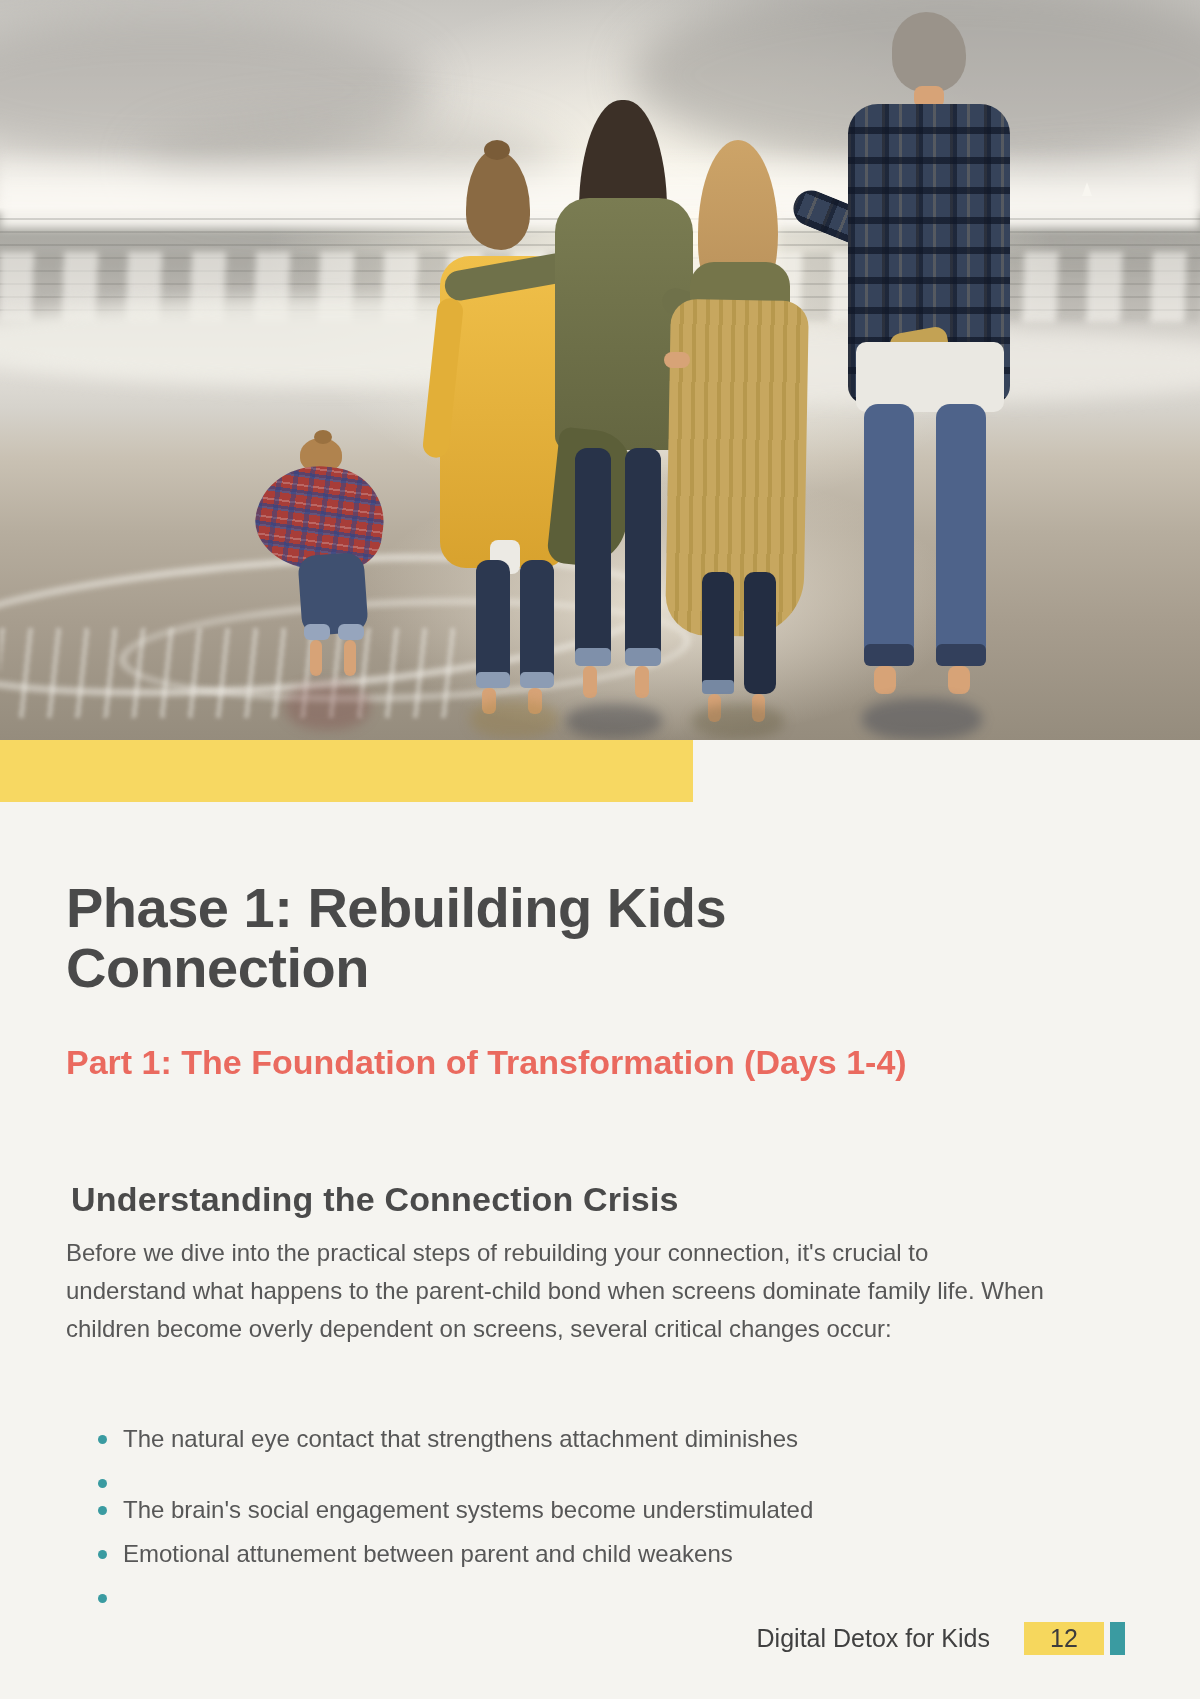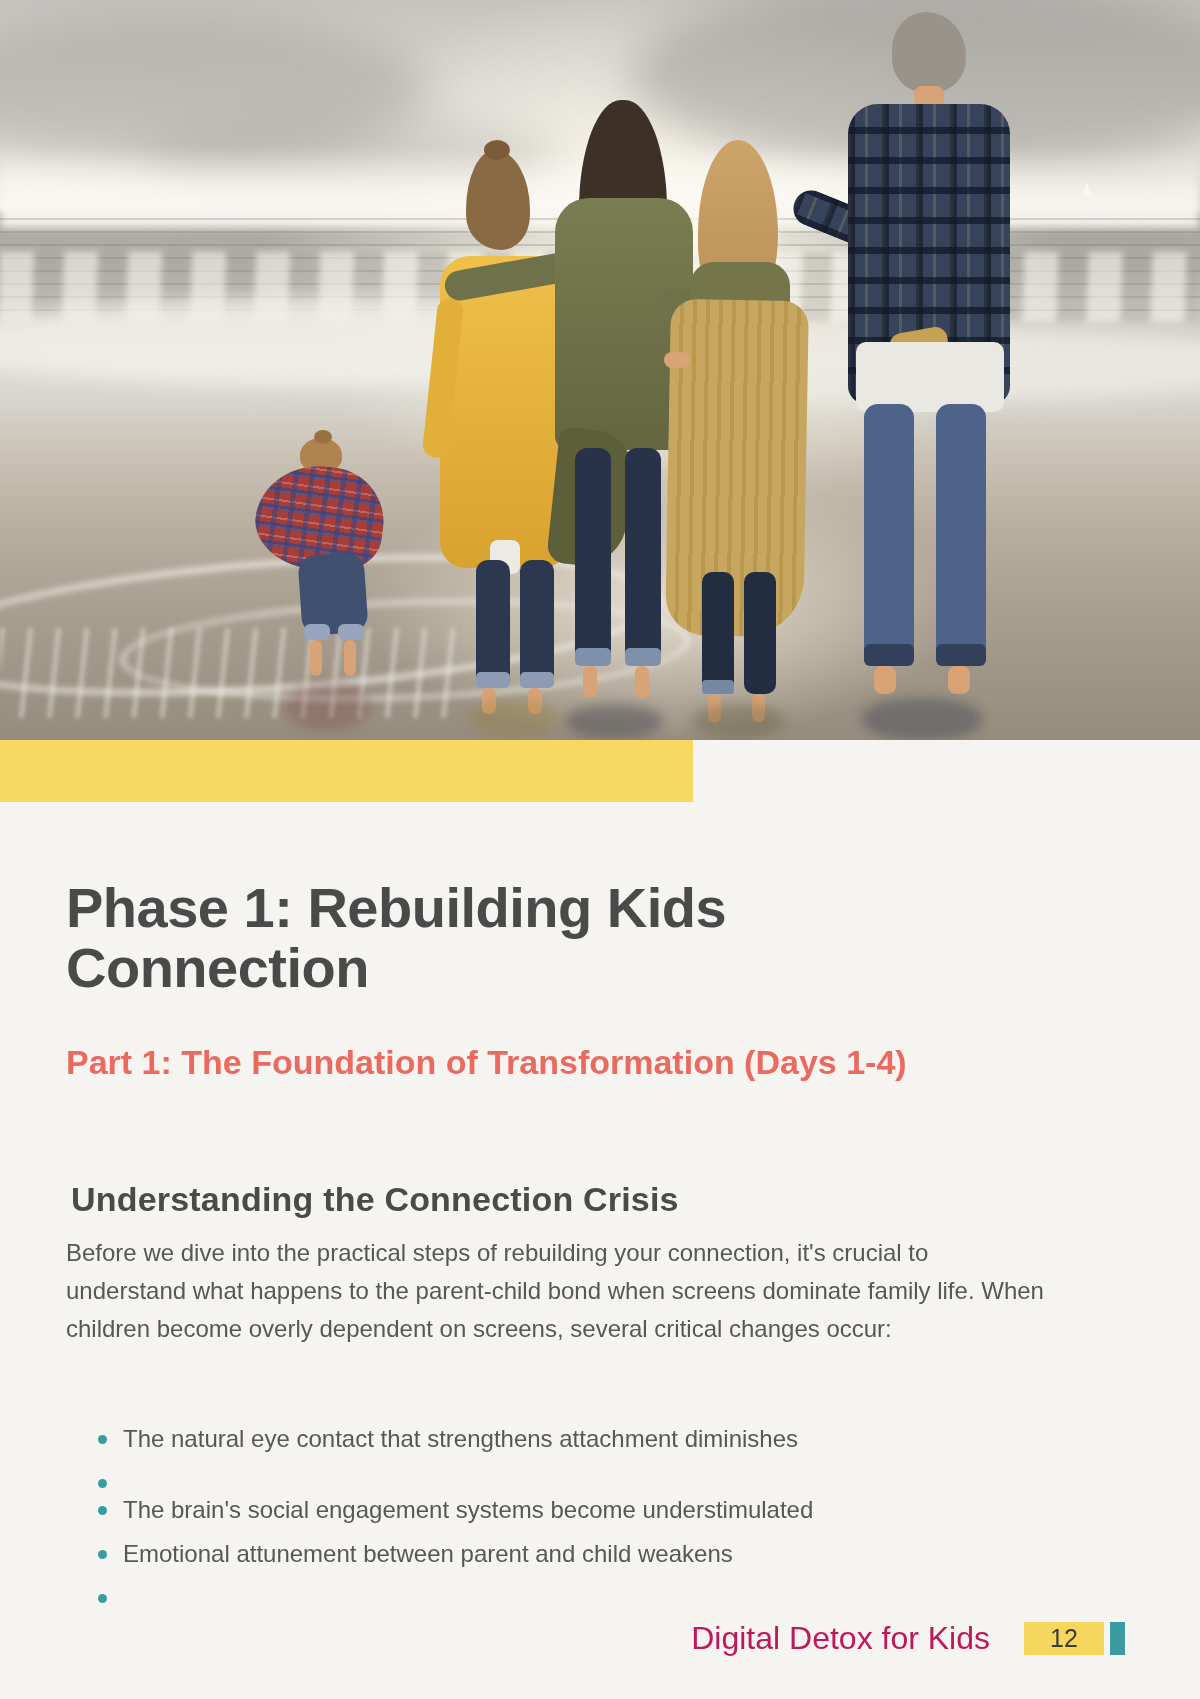--- a/index.html
+++ b/index.html
@@ -74,21 +74,21 @@
     font-size:24px;line-height:38px;color:#575757;}
   .bullets{
     left:66px;top:1405px;width:1020px;margin:12px;padding:0;list-style:none;}
   .bullets li{display:flex;align-items:flex-start;line-height:44px;
     font-size:24px;color:#575757;padding-left:20px;}
   .dot{flex:0 0 auto;width:9px;height:9px;border-radius:50%;margin:18px 16px 0 0;}
 
   
   .footer{left:0;top:1622px;width:1125px;height:33px;display:flex;
     justify-content:flex-end;align-items:center;}
-  .footer-title{font-size:32px;color:#be185d;margin-right:34px;line-height:33px;}
+  .footer-title{font-size:25px;color:#404040;margin-right:34px;line-height:33px;}
   .page-badge{width:80px;height:33px;display:flex;align-items:center;justify-content:center;
     font-size:25px;color:#3c3c3c;}
   .footer-bar{width:15px;height:33px;margin-left:6px;}
 </style>
 </head>
 <body>
 
 <div class="page">
 
   <div class="hero">

